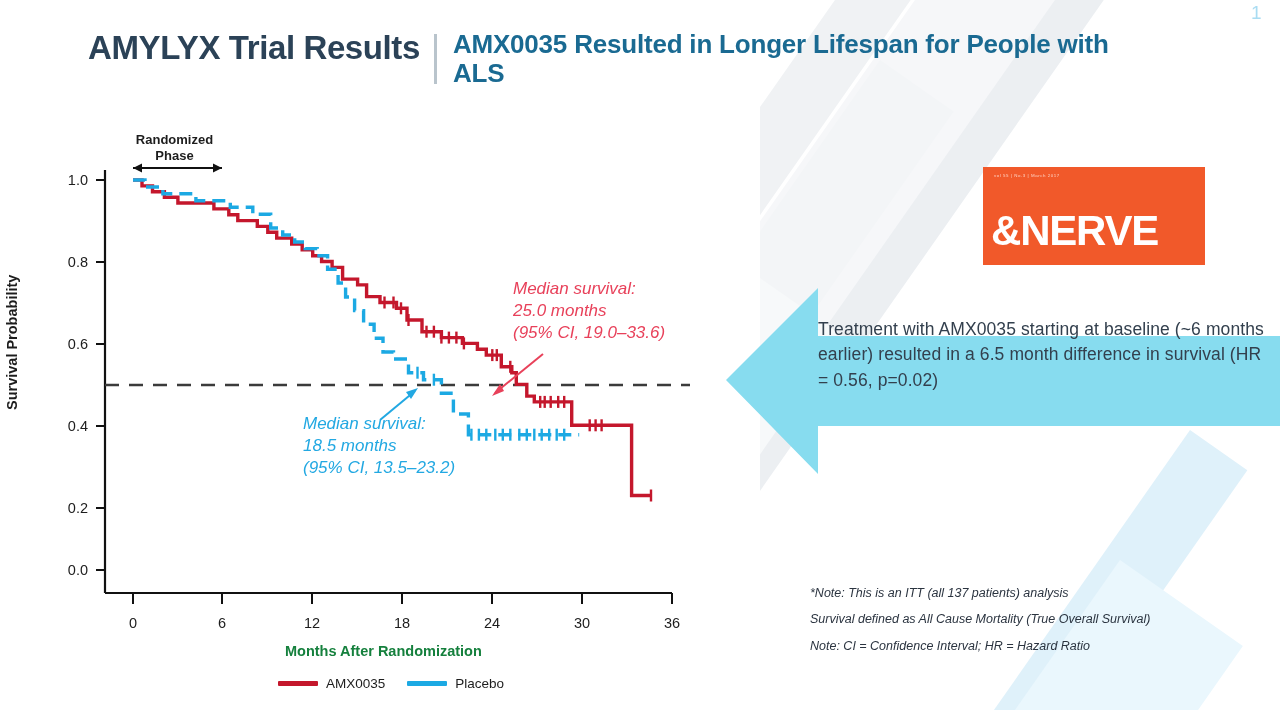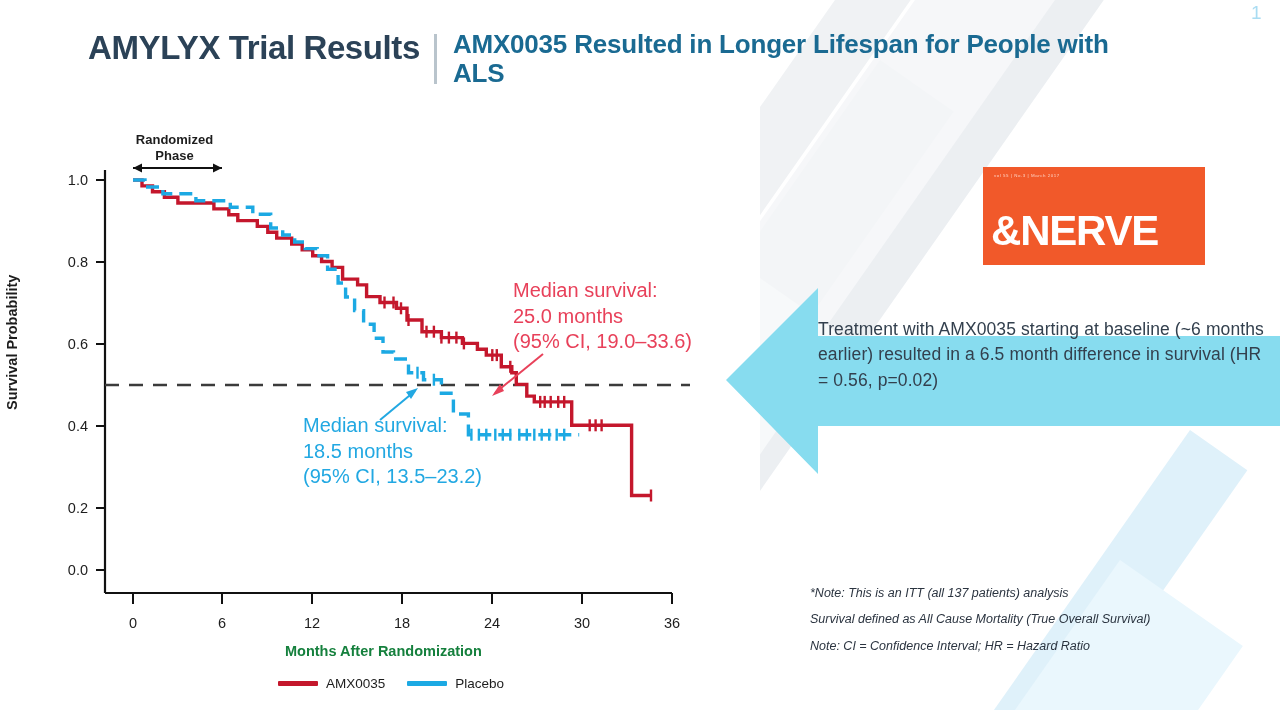--- a/index.html
+++ b/index.html
@@ -37,21 +37,21 @@
   .chart-wrap{position:absolute;left:0;top:110px;width:720px;height:600px;}
   .chart-svg{display:block;}
   .y-axis-title{position:absolute;left:4px;top:300px;transform:rotate(-90deg);
     transform-origin:left top;font-size:14.5px;font-weight:bold;color:#1d1d1d;
     white-space:nowrap;}
   .x-axis-title{position:absolute;left:285px;top:533px;font-size:14.5px;
     font-weight:bold;color:#15803d;white-space:nowrap;}
   .rand-phase{position:absolute;left:122px;top:22px;width:105px;text-align:center;
     font-size:13px;font-weight:bold;color:#1d1d1d;line-height:1.22;}
 
-  .ann{position:absolute;font-size:20px;line-height:1.28;white-space:pre-line;}
+  .ann{position:absolute;font-size:17px;line-height:1.28;white-space:pre-line;font-style:italic;}
   .ann-red{left:513px;top:168px;color:#e8415a;}
   .ann-blue{left:303px;top:303px;color:#22a8e2;}
 
   .legend{position:absolute;left:278px;top:566px;display:flex;align-items:center;gap:22px;
     font-size:13.5px;color:#1d1d1d;}
   .legend .item{display:flex;align-items:center;gap:8px;}
   .legend .swatch{width:40px;height:5px;display:block;border-radius:1px;}
 
   
   .journal{position:absolute;left:983px;top:167px;width:222px;height:98px;

